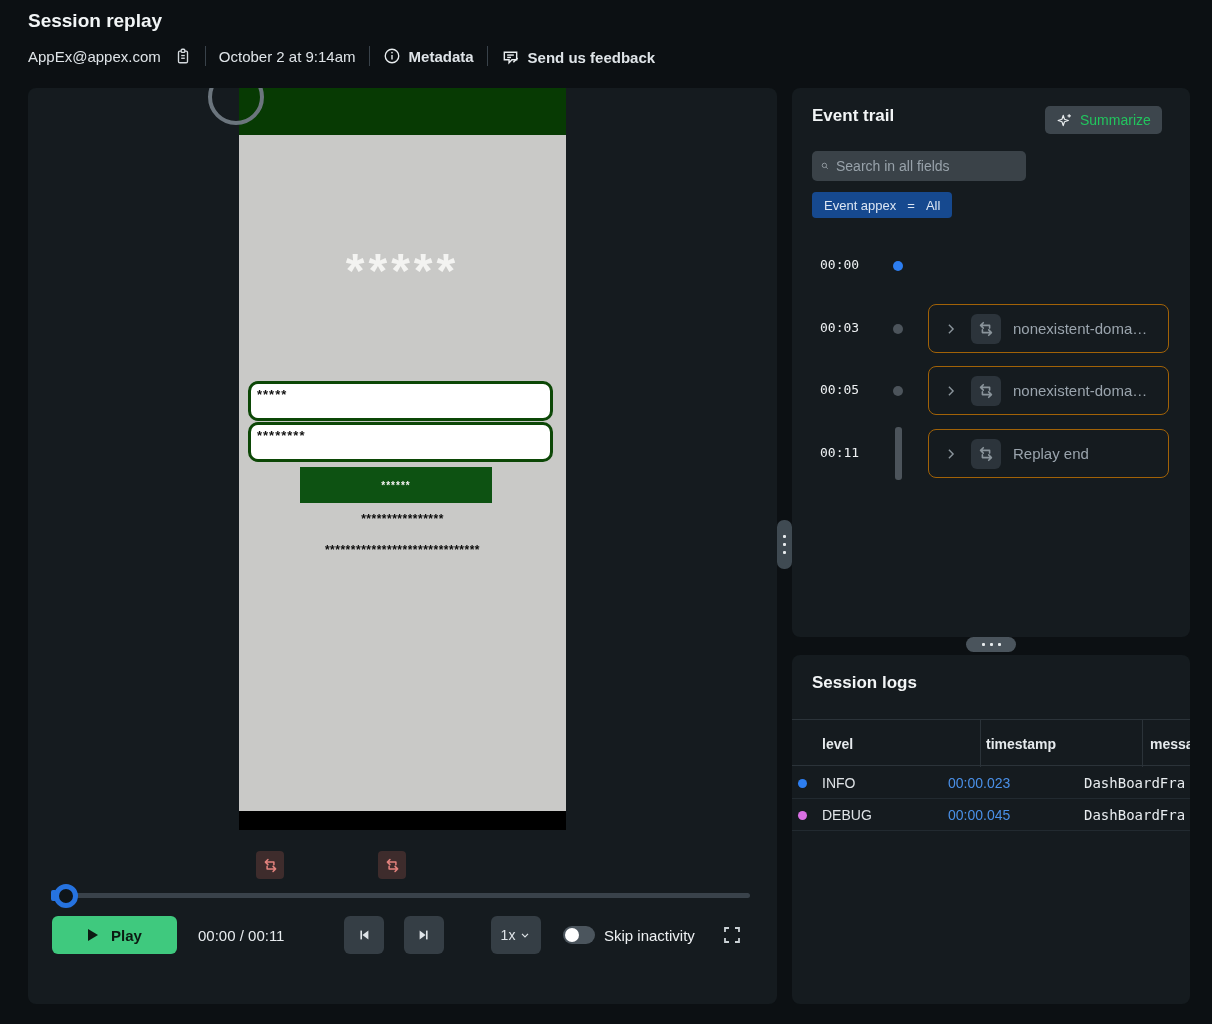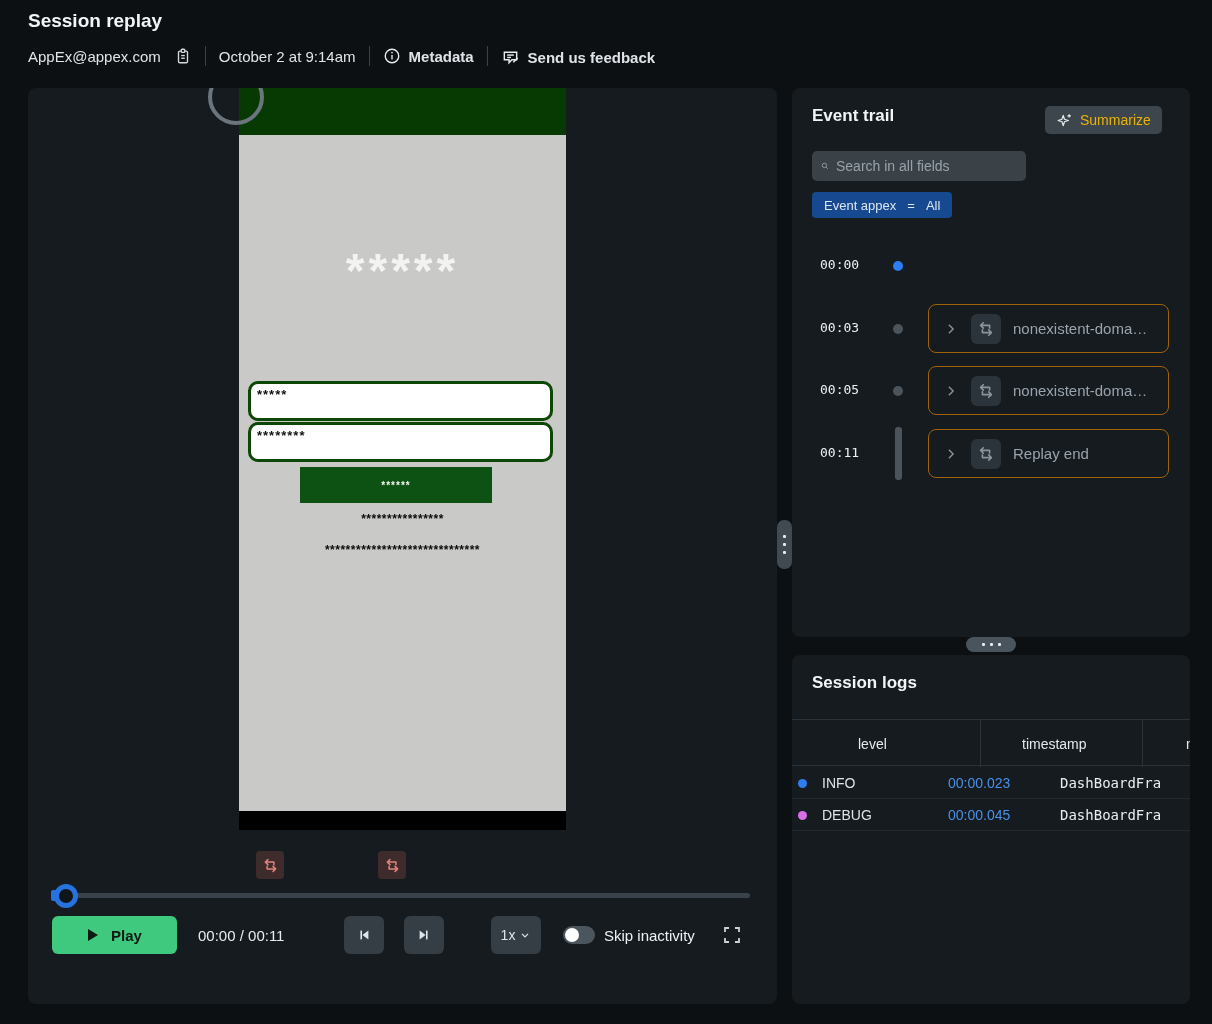--- a/index.html
+++ b/index.html
@@ -78,21 +78,21 @@
     border-radius:9px; cursor:pointer; }
   .toggle-knob { position:absolute; left:2px; top:2px; width:14px; height:14px; background:#fff; border-radius:50%; }
   .toggle-label { position:absolute; left:576px; top:0; height:38px; display:flex; align-items:center;
     font-size:15px; color:#eef1f3; }
   .fullscreen-btn { position:absolute; left:694px; top:9px; width:20px; height:20px; cursor:pointer; }
 
   
   .panel-title { position:absolute; left:20px; top:18px; font-size:17px; font-weight:700; color:#f2f5f6; }
   .summarize-btn { position:absolute; left:253px; top:18px; height:28px; padding:0 11px;
     background:#3d464d; border:none; border-radius:5px; display:flex; align-items:center; gap:7px;
-    color:#eab308; font-size:14px; font-family:"Liberation Sans",sans-serif; cursor:pointer; }
+    color:#22c55e; font-size:14px; font-family:"Liberation Sans",sans-serif; cursor:pointer; }
   .search-box { position:absolute; left:20px; top:63px; width:214px; height:28px; background:#3a4248;
     border-radius:5px; display:flex; align-items:center; gap:7px; padding:15px 9px; }
   .search-box input { flex:1; background:transparent; border:none; outline:none;
     font-size:14px; color:#dfe4e8; font-family:"Liberation Sans",sans-serif; }
   .search-box input::placeholder { color:#98a2aa; }
   .filter-chip { position:absolute; left:20px; top:104px; height:26px; padding:0 12px;
     background:#16498f; border-radius:4px; display:flex; align-items:center; gap:11px;
     font-size:13px; color:#dce6f3; cursor:pointer; }
 
   .event-row { position:absolute; left:0; width:398px; height:49px; }
@@ -119,28 +119,28 @@
   .h-handle { position:absolute; left:966px; top:637px; width:50px; height:15px; background:#4a545c;
     border-radius:8px; display:flex; align-items:center; justify-content:center; gap:5px;
     cursor:row-resize; z-index:10; }
   .h-handle i { width:3px; height:3px; background:#e6eaec; border-radius:1px; }
 
   
   .log-table-header { position:absolute; left:0; top:64px; width:398px; height:47px;
     border-top:1px solid #2b3339; border-bottom:1px solid #2b3339; }
   .log-table-header .col-sep { position:absolute; top:0; width:1px; height:47px; background:#2b3339; }
   .log-th { position:absolute; top:0; height:47px; display:flex; align-items:center;
-    font-size:14px; font-weight:400; color:#e6eaed; white-space:nowrap;margin-left:36px; }
+    font-size:14px; font-weight:700; color:#e6eaed; white-space:nowrap; }
   .log-row { position:absolute; left:0; width:398px; height:32px; border-bottom:1px solid #222a30; cursor:pointer; }
   .log-dot { position:absolute; left:6px; top:12px; width:9px; height:9px; border-radius:50%; }
   .log-level { position:absolute; left:30px; top:0; height:32px; display:flex; align-items:center;
     font-size:14px; color:#dfe3e6; }
   .log-ts { position:absolute; left:156px; top:0; height:32px; display:flex; align-items:center;
     font-size:14px; color:#4a90e8; }
-  .log-msg { position:absolute; left:268px; top:0; height:32px; display:flex; align-items:center;
+  .log-msg { position:absolute; left:292px; top:0; height:32px; display:flex; align-items:center;
     font-family:"DejaVu Sans Mono",monospace; font-size:14px; color:#e9edf0; white-space:nowrap; }
 </style>
 </head>
 <body>
 
 <div class="abs page-title">Session replay</div>
 <div class="abs meta-row">
   <span class="meta-plain">AppEx@appex.com</span>
   <span class="icon-btn">
     <svg width="18" height="18" viewBox="0 0 20 20" fill="none" stroke="#d5dade" stroke-width="1.5">

